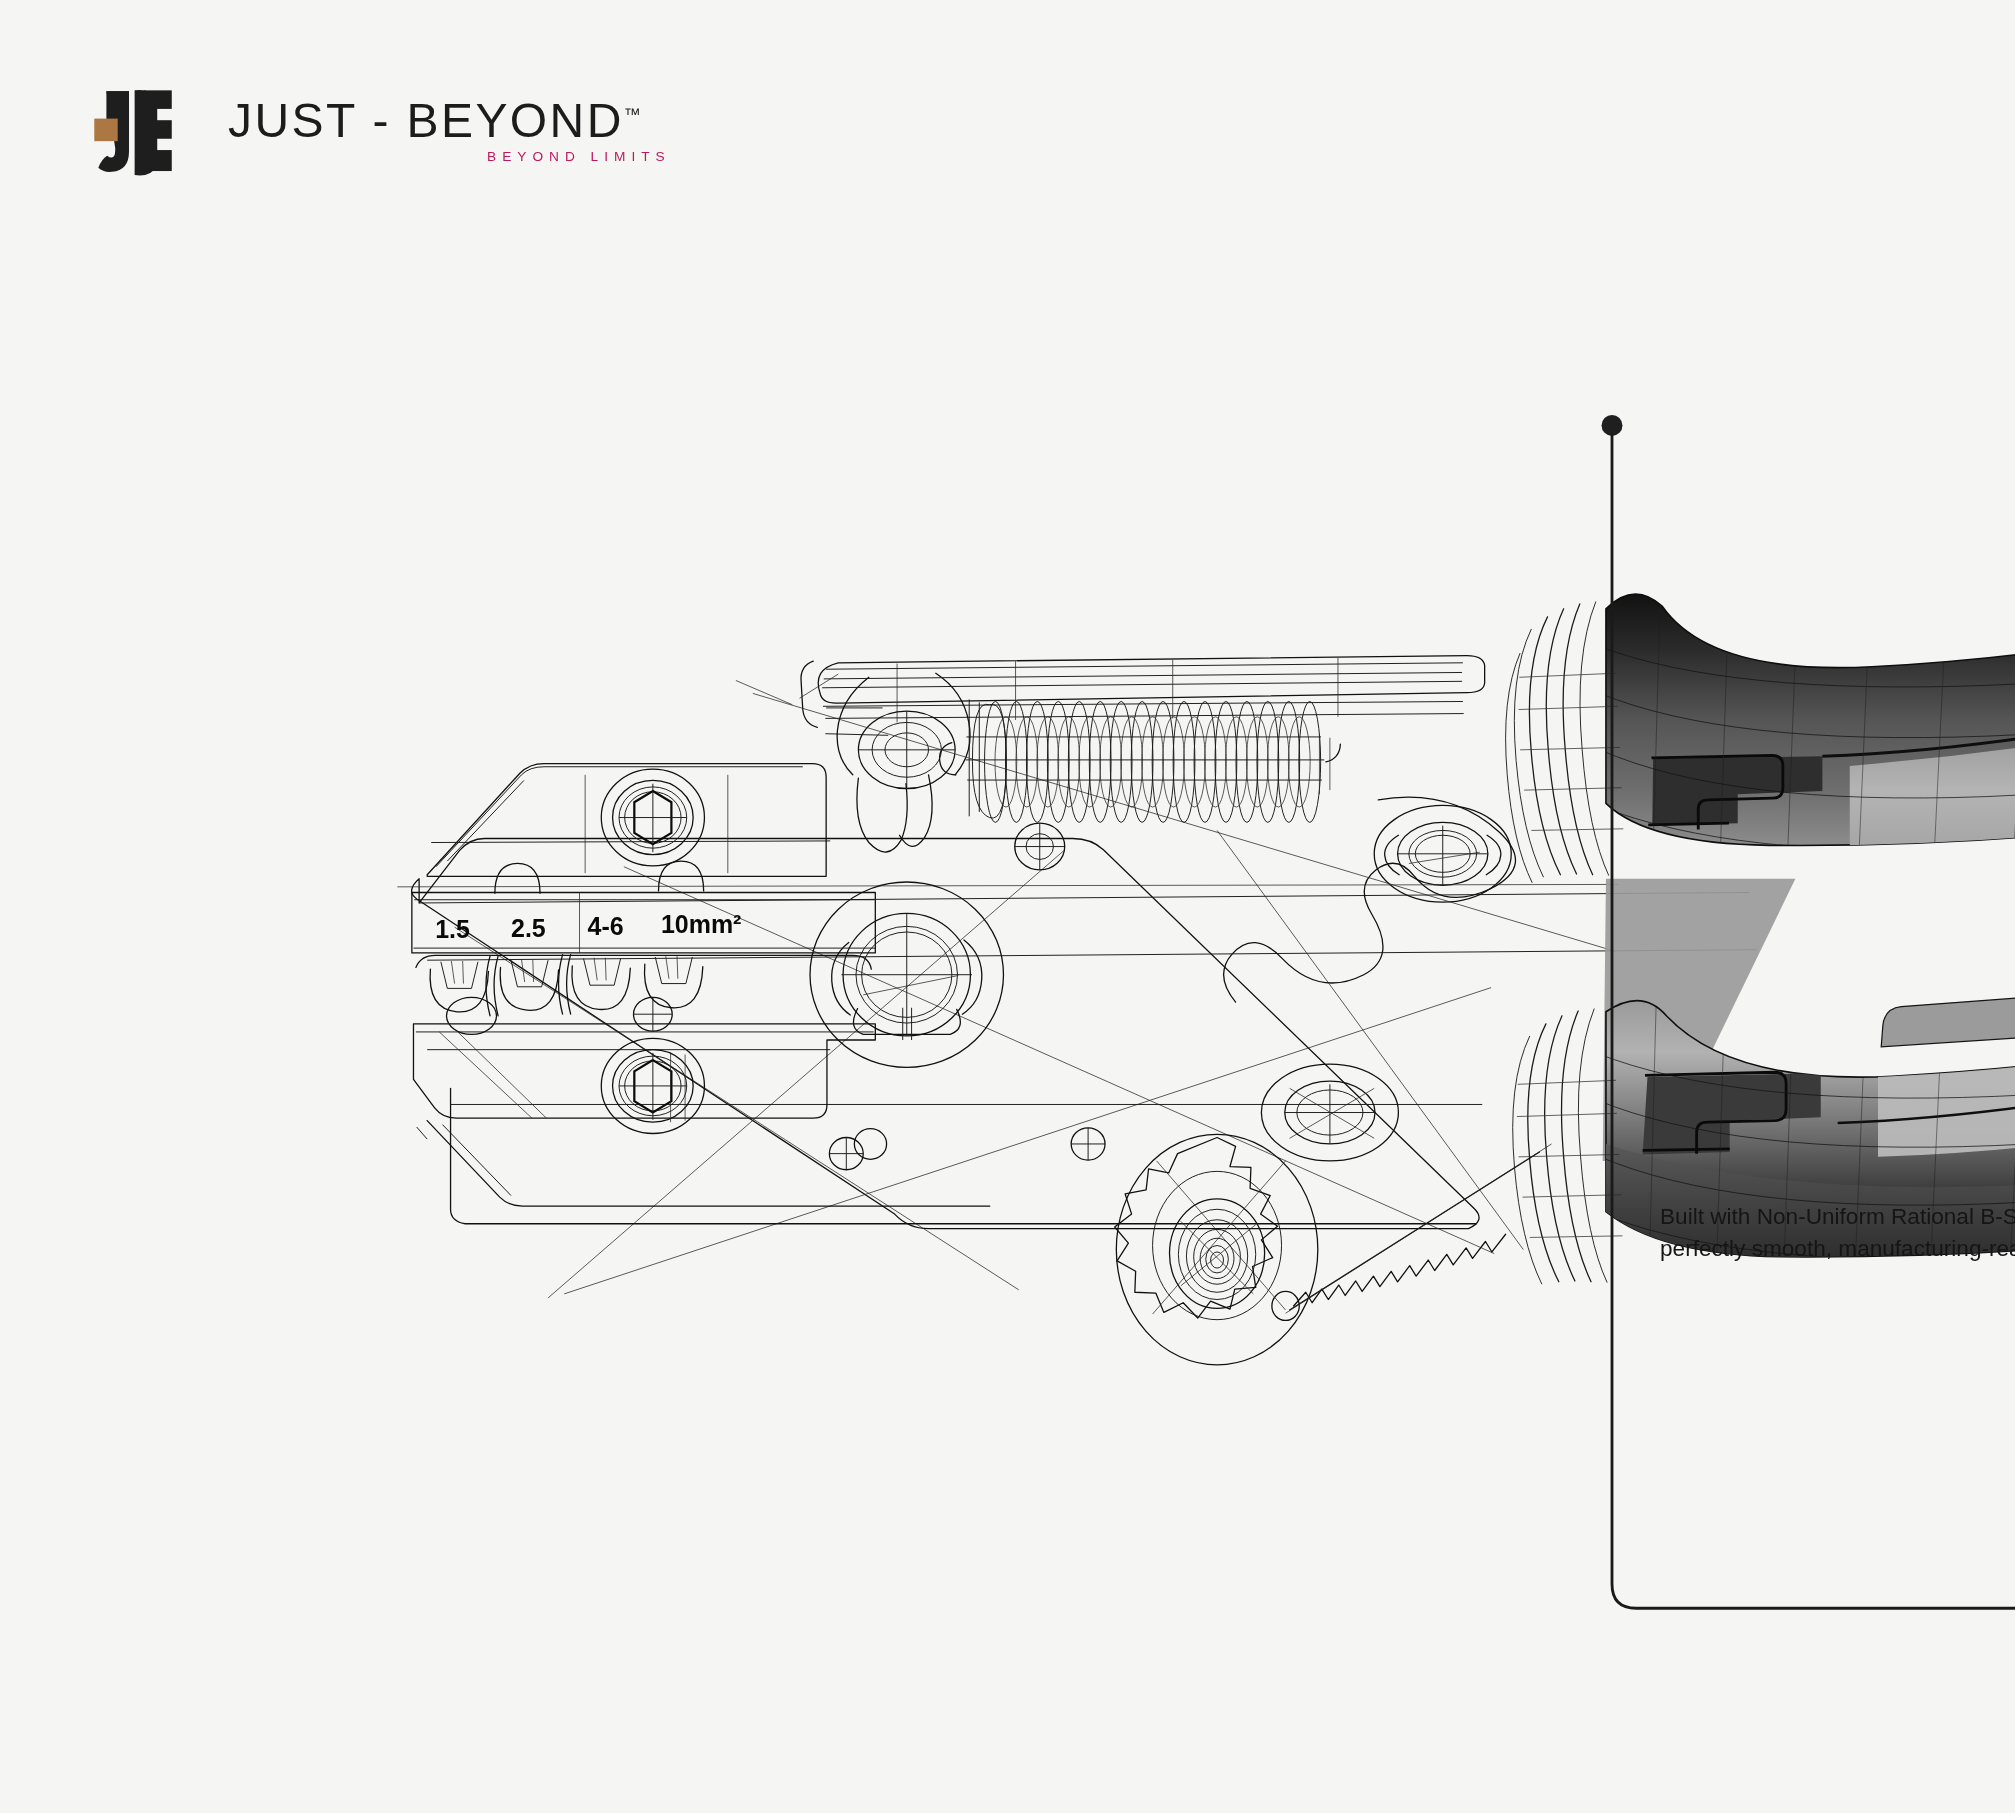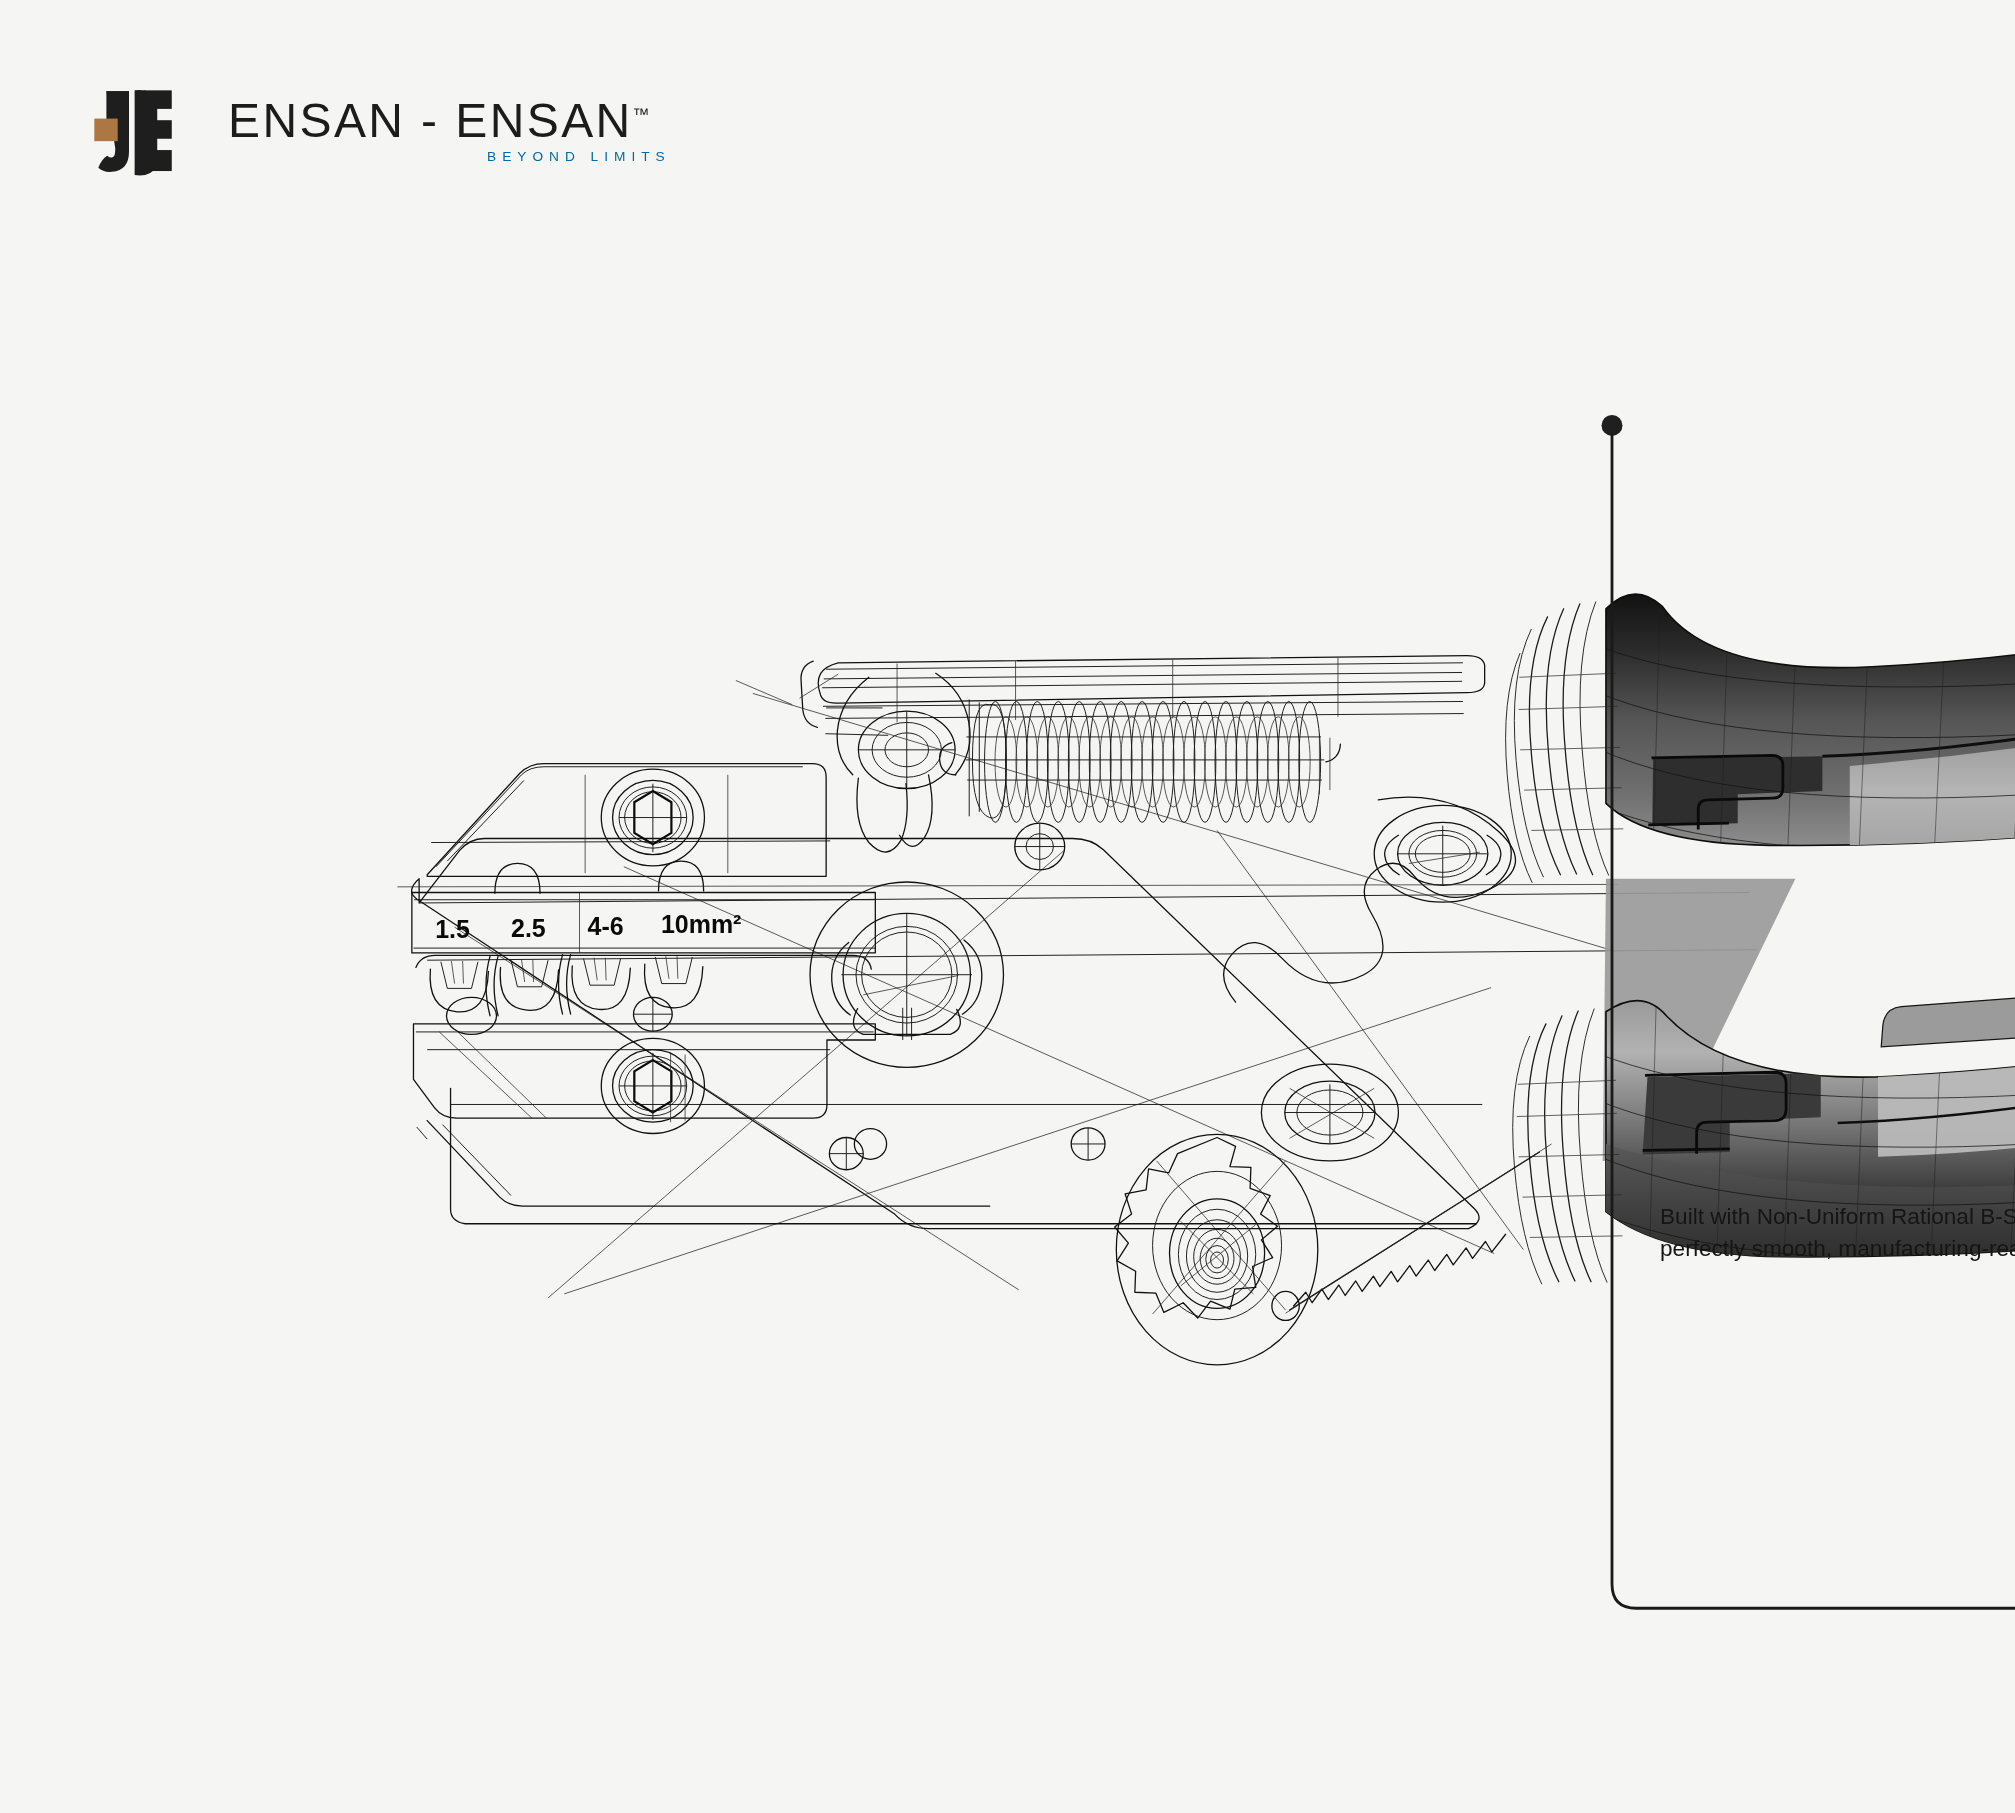--- a/index.html
+++ b/index.html
@@ -17,21 +17,21 @@
   .logo-mark{position:absolute;left:0;top:0;width:117px;height:89px;}
   .logo-wordmark{
     position:absolute;left:145px;top:5.6px;
     font-size:48px;letter-spacing:2.4px;color:#1c1c1c;
     font-family:"Liberation Sans", sans-serif;font-weight:400;
     white-space:nowrap;
   }
   .logo-tm{font-size:17px;vertical-align:super;letter-spacing:0;}
   .logo-tagline{
     position:absolute;left:404px;top:62px;
-    font-size:13.7px;letter-spacing:6px;color:#0369a1;white-space:nowrap;
+    font-size:13.7px;letter-spacing:6px;color:#be185d;white-space:nowrap;
   }
   .callout-body{
     position:absolute;left:1660px;top:1201px;width:677px;
     font-size:22.6px;line-height:1.42;color:#151515;
     text-align:justify;
   }
   .callout-body span{display:block;}
   .callout-body span:last-child{text-align:left;}
 
   
@@ -56,21 +56,21 @@
 
       <rect x="58" y="10" width="56" height="108" fill="#1e1e1e"></rect>
 
       <path d="M128 8 q38 -6 56 22 v166 q-18 28 -56 22 Z" fill="#1e1e1e"></path>
       <rect x="150" y="8" width="70" height="200" fill="#1e1e1e"></rect>
       <rect x="184" y="54" width="44" height="28" fill="#f5f5f4"></rect>
       <rect x="184" y="128" width="44" height="28" fill="#f5f5f4"></rect>
 
       <rect x="28" y="78" width="58" height="56" fill="#ac7742"></rect>
     </svg>
-    <div class="logo-wordmark"><span>ENSAN - ENSAN</span><span class="logo-tm">™</span></div>
+    <div class="logo-wordmark"><span>JUST - BEYOND</span><span class="logo-tm">™</span></div>
     <div class="logo-tagline">BEYOND LIMITS</div>
   </div>
 
   <svg id="art" viewBox="0 0 8000 4500">
     <defs>
       <linearGradient id="gUp" x1="0" y1="0" x2="0" y2="1">
         <stop offset="0" stop-color="#121212"></stop>
         <stop offset="0.22" stop-color="#2b2b2b"></stop>
         <stop offset="0.50" stop-color="#555555"></stop>
         <stop offset="0.78" stop-color="#6e6e6e"></stop>

